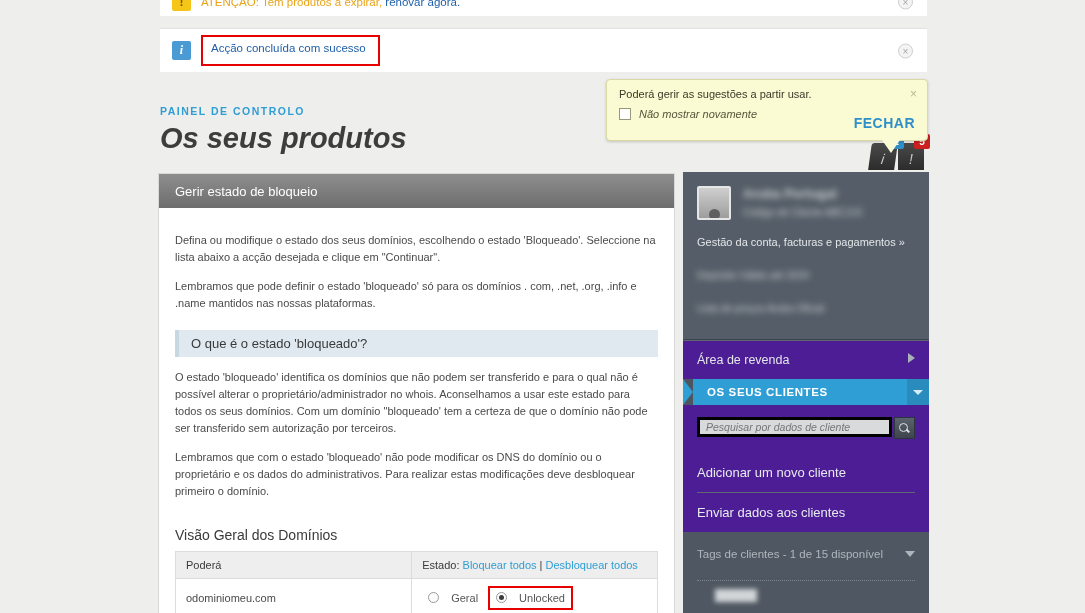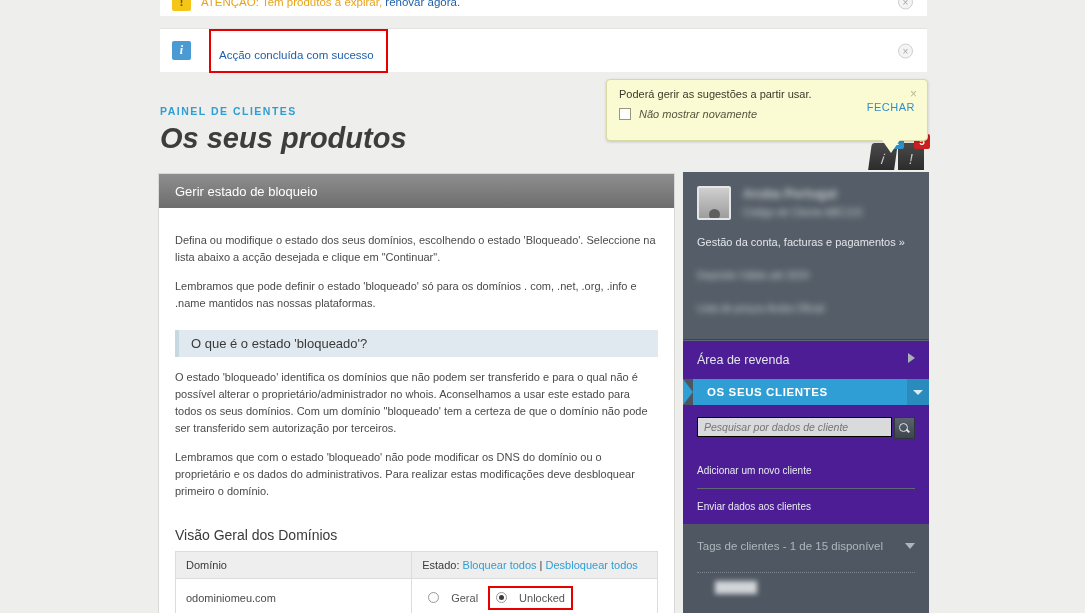--- a/index.html
+++ b/index.html
@@ -39,22 +39,22 @@
   .notice-close {
     position: absolute; right: 14px; top: 50%; transform: translateY(-50%);
     width: 15px; height: 15px; border-radius: 50%;
     border: 1px solid #cfcfcf; background: #f4f4f4;
     color: #a8a8a8; font-size: 10px; line-height: 13px; text-align: center;
     cursor: pointer;
   }
 
   .redbox { outline: 2px solid #e60000; }
   #success-redbox {
-    padding: 14px 12px 8px 8px;
-    margin-left: 10px;
+    padding: 1px 12px 8px 8px;
+    margin-left: 2px;
   }
 
   
   #tooltip {
     position: absolute; left: 606px; top: 79px; width: 322px; height: 62px;
     background: #fbfbd3; border: 1px solid #d9d9a8;
     border-radius: 4px;
     box-shadow: 0 1px 3px rgba(0,0,0,0.18);
     padding: 8px 12px;
     z-index: 20;
@@ -72,22 +72,22 @@
   .tt-check {
     width: 12px; height: 12px; border: 1px solid #9a9a78;
     background: #ffffff; margin-right: 8px; cursor: pointer;
   }
   .tt-label { font-size: 11px; font-style: italic; color: #55553c; }
   .tt-close-x {
     position: absolute; right: 10px; top: 7px;
     font-size: 12px; color: #b9b98e; cursor: pointer;
   }
   .tt-fechar {
-    position: absolute; right: 12px; bottom: 27px;
-    font-size: 11px; font-weight: normal; color: #2f8fc9;
+    position: absolute; right: 12px; bottom: 9px;
+    font-size: 14px; font-weight: bold; color: #2f8fc9;
     letter-spacing: 0.5px; cursor: pointer;
   }
 
   
   #helptabs { position: absolute; left: 870px; top: 143px; z-index: 15; }
   .htab {
     position: absolute; top: 0; width: 26px; height: 27px;
     background: linear-gradient(#4a4a4a, #2c2c2c);
     border-radius: 3px 3px 0 0;
     color: #c9c9c9; font-size: 14px; font-style: italic;
@@ -212,40 +212,40 @@
     position: absolute; right: 0; top: 0; width: 22px; height: 26px;
     background: #2a8cbd; display: flex; align-items: center; justify-content: center;
     cursor: pointer;
   }
   .caret-down {
     width: 0; height: 0; border-left: 5px solid transparent;
     border-right: 5px solid transparent; border-top: 5px solid #d6edf9;
   }
   #sb-search { padding: 12px 14px 14px 14px; display: flex; }
   #search-input {
-    flex: 1; height: 20px; background: #d8dadc; border: 1px solid #000000;
+    flex: 1; height: 20px; background: #d8dadc; border: 3px solid #000000;
     font-size: 10.5px; font-style: italic; color: #6a6f74;
     padding: 0 6px; font-family: "Liberation Sans", sans-serif;
   }
   #search-btn {
     width: 21px; height: 22px; margin-left: 2px;
     background: linear-gradient(#5a636d,#3d444d); border: 1px solid #2f353c;
     display: flex; align-items: center; justify-content: center; cursor: pointer;
   }
   .mag { position: relative; width: 11px; height: 11px; }
   .mag::before {
     content: ""; position: absolute; left: 0; top: 0;
     width: 7px; height: 7px; border: 1.5px solid #e0e3e6; border-radius: 50%;
   }
   .mag::after {
     content: ""; position: absolute; left: 7px; top: 7px;
     width: 4px; height: 1.5px; background: #e0e3e6; transform: rotate(45deg);
   }
   .sb-item {
-    padding: 12px 14px; color: #e8ebee; font-size: 10px; cursor: pointer;
+    padding: 12px 14px; color: #e8ebee; font-size: 13px; cursor: pointer;
   }
   .sb-sep { height: 1px; background: #5f6872; margin: 0 14px; }
   #sb-tags { background: #4f5862; padding: 16px 14px 0 14px; position: relative; height: 100px; }
   .tags-row { display: flex; align-items: center; justify-content: space-between; color: #aeb5bc; font-size: 11.5px; }
   .tags-caret {
     width: 0; height: 0; border-left: 5px solid transparent;
     border-right: 5px solid transparent; border-top: 6px solid #aeb5bc; cursor: pointer;
   }
   .dotted { border-top: 1px dotted #7d858d; margin-top: 20px; }
   .tag-chip {
@@ -290,37 +290,37 @@
     <div class="htab" id="htab-i">
       <span>i</span>
     </div>
     <div class="htab" id="htab-x">
       <span>!</span>
     </div>
     <div class="hbadge" id="badge-blue">1</div>
     <div class="hbadge" id="badge-red">5</div>
   </div>
 
-  <div id="breadcrumb">PAINEL DE CLIENTES</div>
+  <div id="breadcrumb">PAINEL DE CONTROLO</div>
   <div id="page-title">Os seus produtos</div>
 
   <div id="panel">
     <div id="panel-header">Gerir estado de bloqueio</div>
     <div class="panel-body">
       <p class="para">Defina ou modifique o estado dos seus domínios, escolhendo o estado 'Bloqueado'. Seleccione na lista abaixo a acção desejada e clique em "Continuar".</p>
       <p class="para">Lembramos que pode definir o estado 'bloqueado' só para os domínios . com, .net, .org, .info e .name mantidos nas nossas plataformas.</p>
       <div class="subhead">O que é o estado 'bloqueado'?</div>
       <p class="para">O estado 'bloqueado' identifica os domínios que não podem ser transferido e para o qual não é possível alterar o proprietário/administrador no whois. Aconselhamos a usar este estado para todos os seus domínios. Com um domínio "bloqueado' tem a certeza de que o domínio não pode ser transferido sem autorização por terceiros.</p>
       <p class="para">Lembramos que com o estado 'bloqueado' não pode modificar os DNS do domínio ou o proprietário e os dados do administrativos. Para realizar estas modificações deve desbloquear primeiro o domínio.</p>
       <div class="section-title">Visão Geral dos Domínios</div>
 
       <table class="dtable">
         <thead>
           <tr>
-            <th style="width:49%">Domínio</th>
+            <th style="width:49%">Poderá</th>
             <th>
               <span>Estado:</span>
               <a href="#">Bloquear todos</a>
               <span>|</span>
               <a href="#">Desbloquear todos</a>
             </th>
           </tr>
         </thead>
         <tbody>
           <tr>

